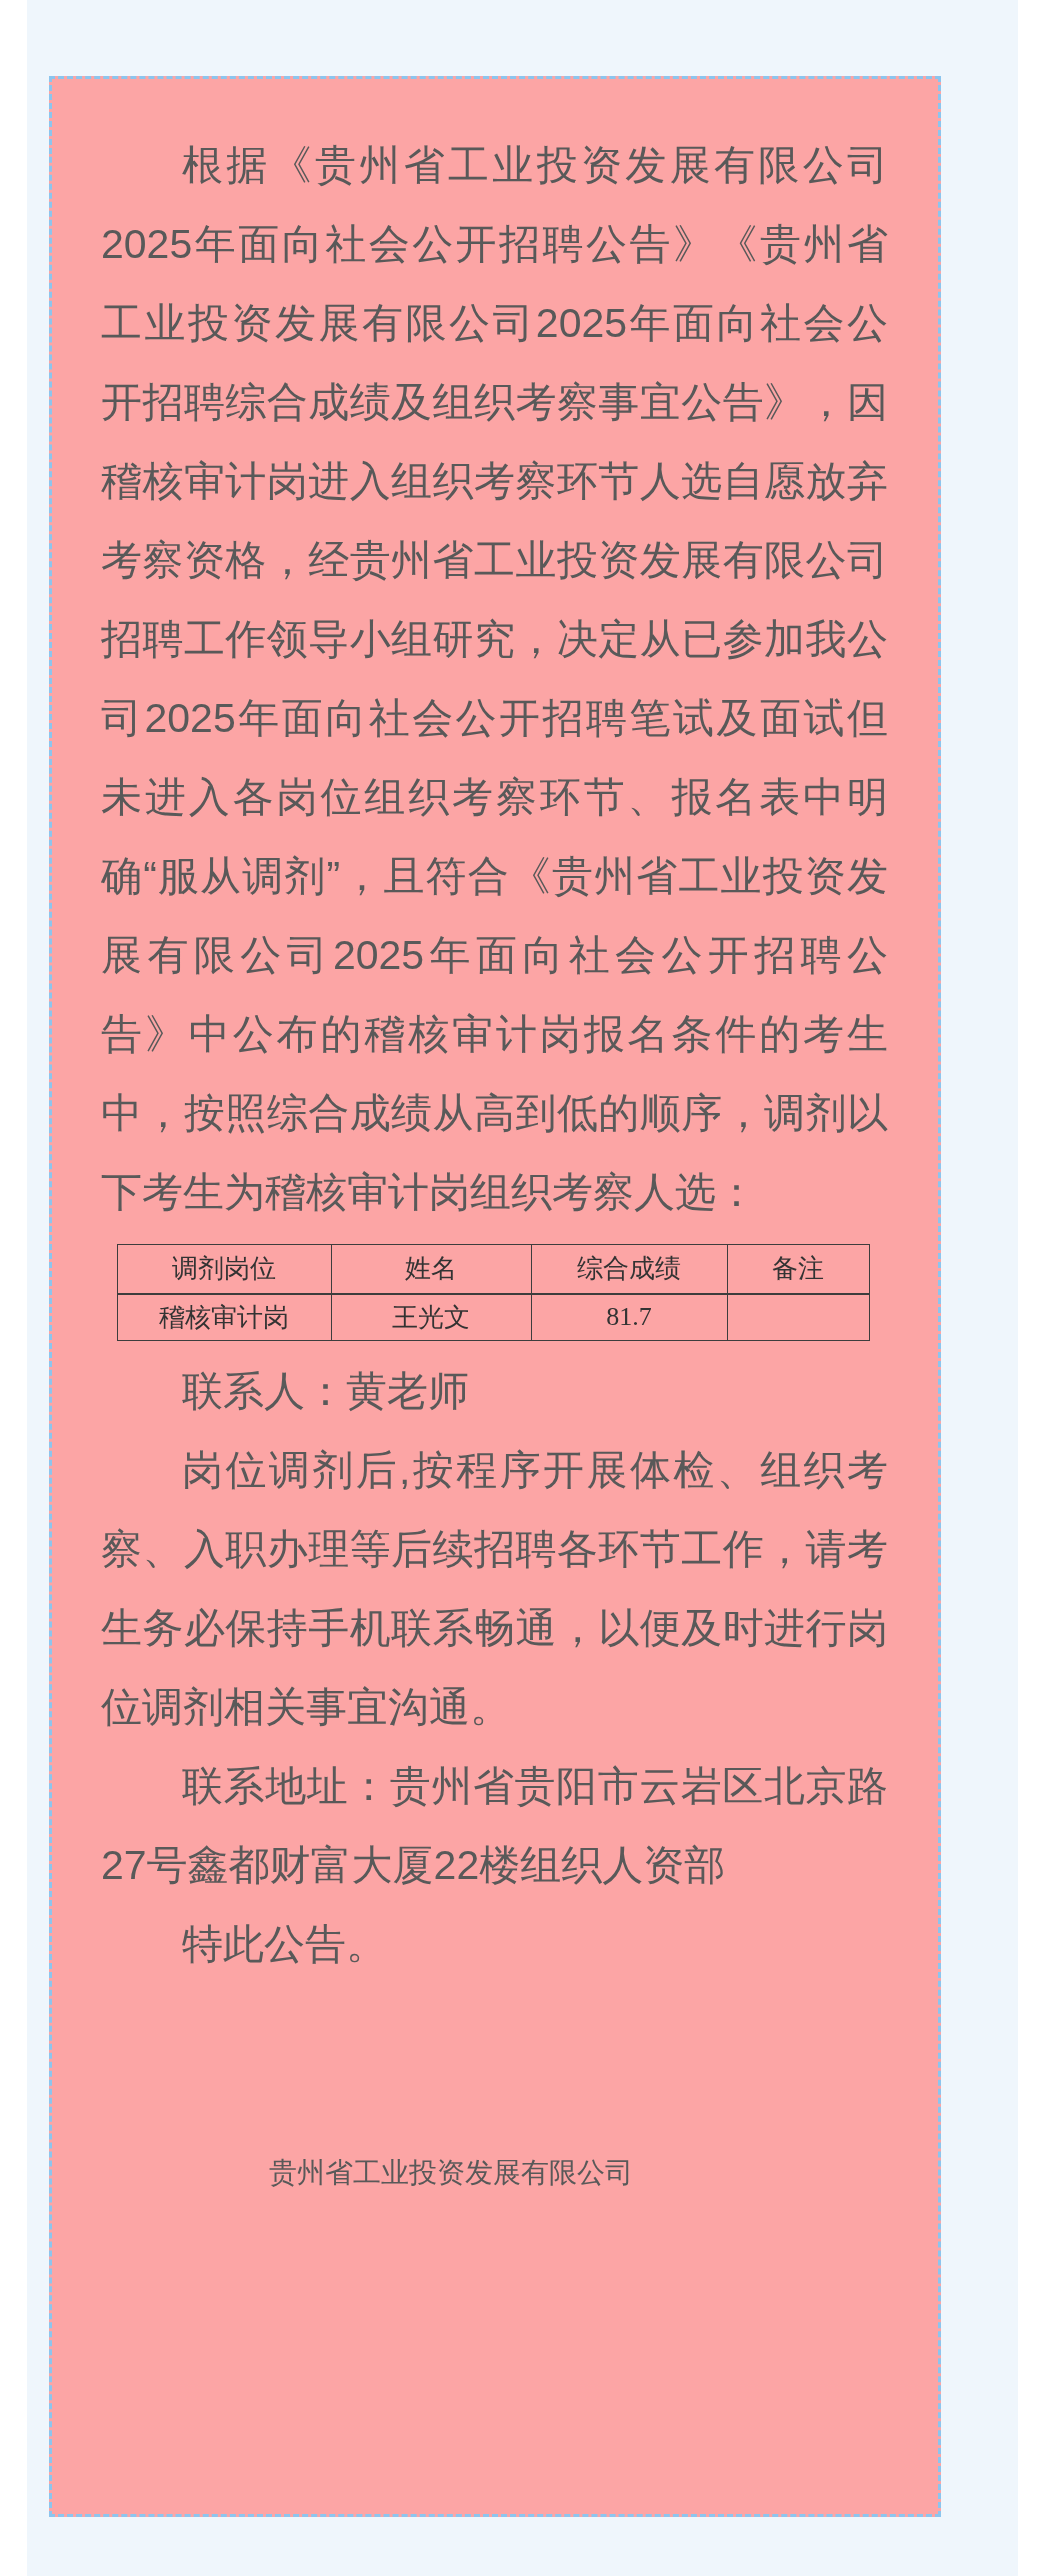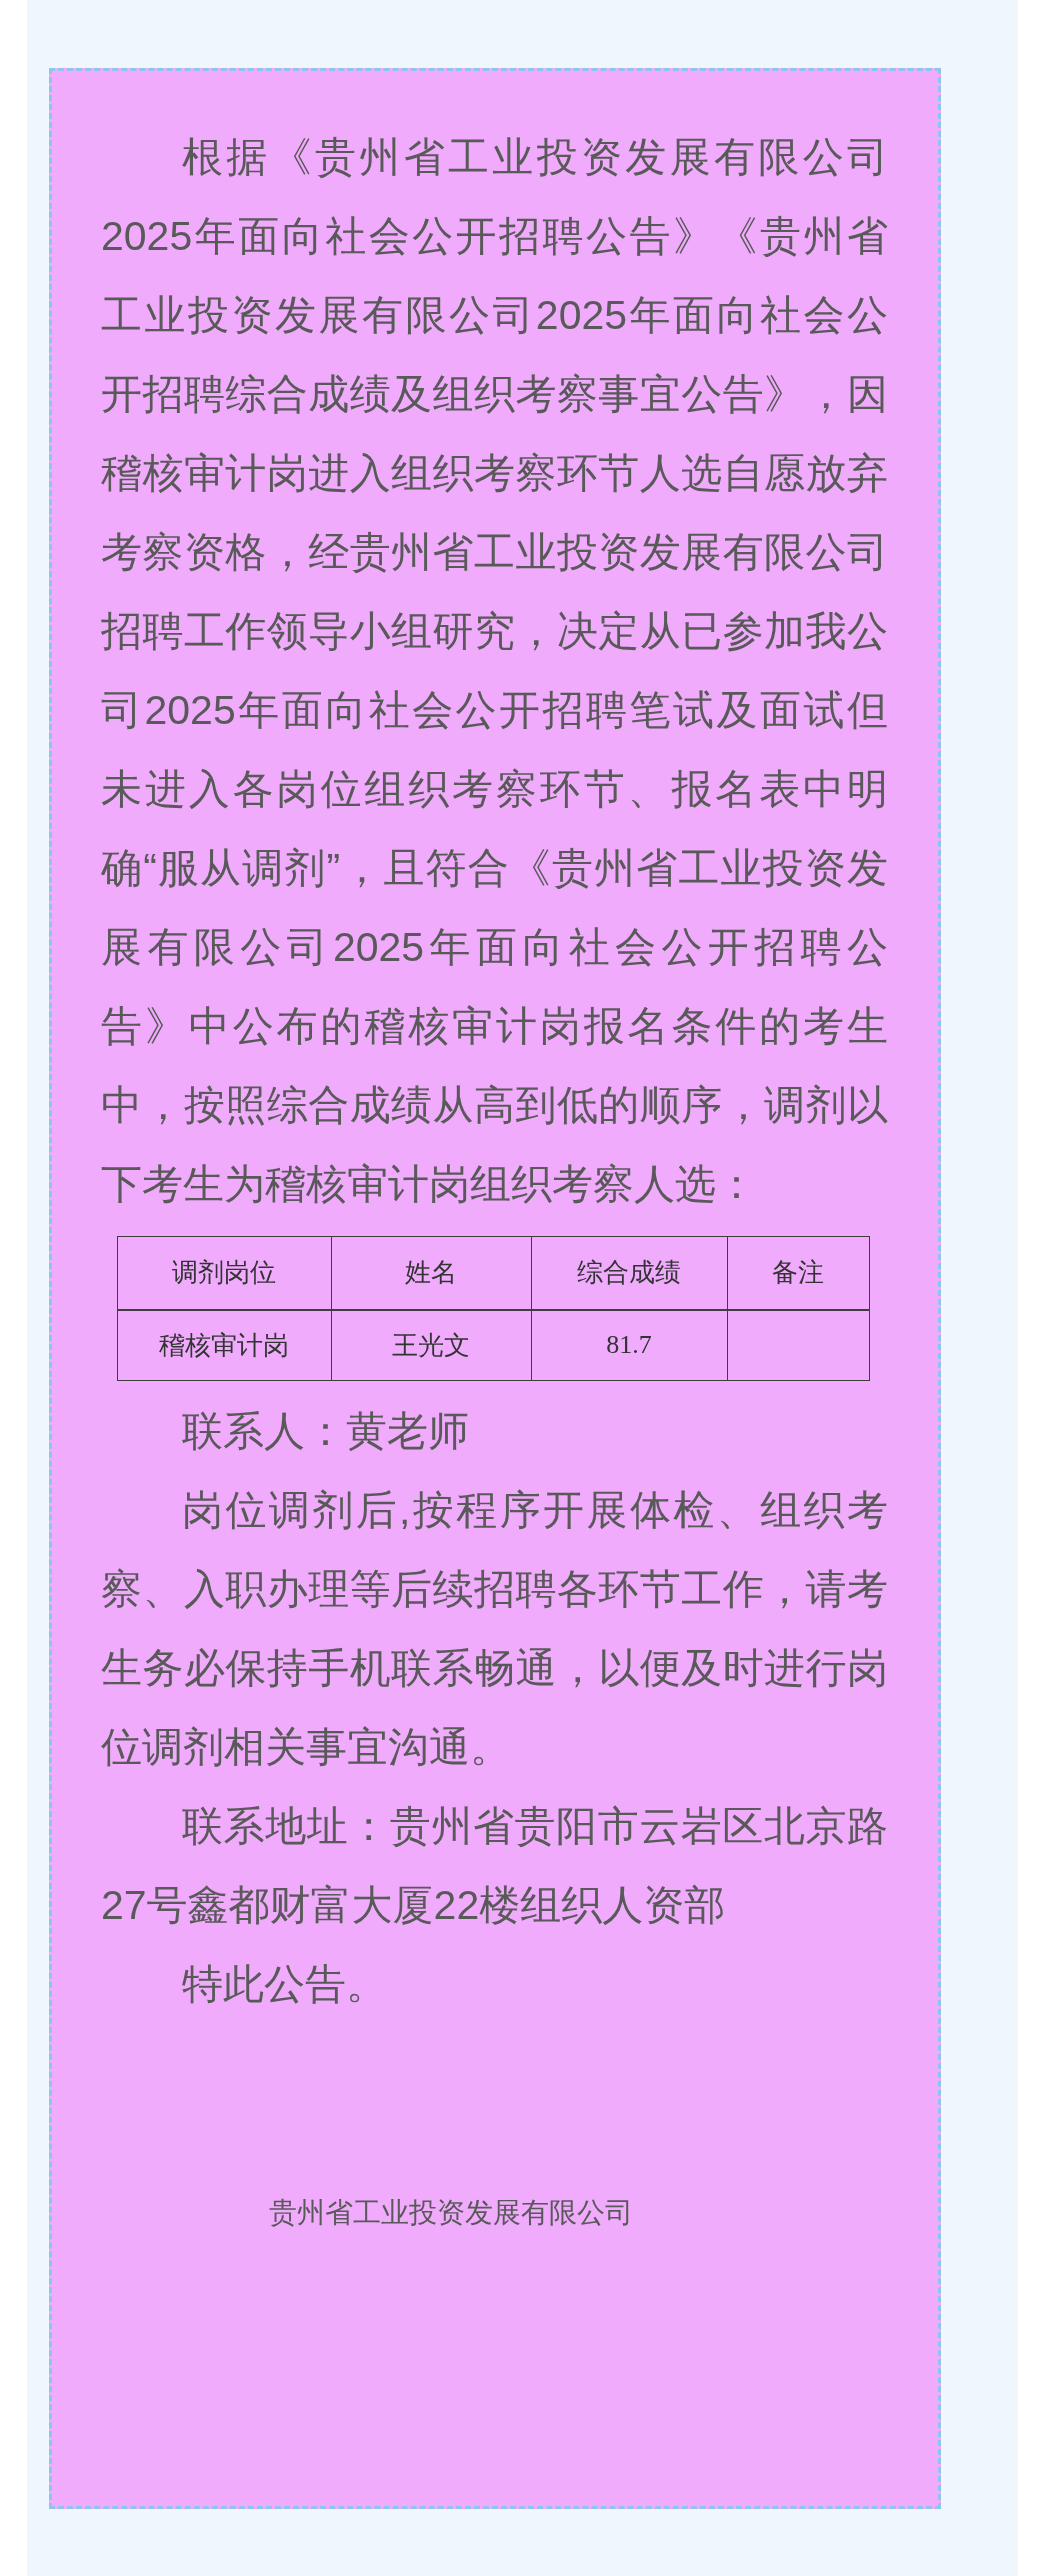--- a/index.html
+++ b/index.html
@@ -9,25 +9,25 @@
     font-family:"Liberation Sans","DejaVu Sans",sans-serif;
     position:relative;
     overflow:hidden;
   }
   .panel {
     position:absolute; left:27px; top:0;
     width:991px; height:2576px;
     background:#eff6fc;
   }
   .content-box {
-    position:absolute; left:49px; top:68px;
+    position:absolute; left:49px; top:76px;
     width:892px; height:2441px;
     box-sizing:border-box;
     border:3.9px dashed #8cc5ee;
-    background:#f0abfc;
+    background:#fca5a5;
     padding:47px 50px 0 49px;
   }
   .body-par {
     margin:0;
     font-size:41px;
     line-height:79px;
     color:#595959;
     text-align:justify;
     letter-spacing:0;
   }
@@ -39,21 +39,21 @@
     margin:11.6px 0 11.6px 15.5px;
     font-family:"Liberation Serif","DejaVu Serif",serif;
     color:#333333;
   }
   .score-table th, .score-table td {
     border:1.9px solid #3d3d3d;
     font-weight:normal;
     text-align:center;
     vertical-align:middle;
     font-size:26px;
-    padding:12px;
+    padding:0;
     overflow:hidden;
   }
   .score-table th { height:48px; border-bottom-width:2.9px; }
   .score-table td { height:45px; }
   .col1 { width:214px; }
   .col2 { width:200px; }
   .col3 { width:196px; }
   .col4 { width:142px; }
   .sig-block {
     margin-top:149px;

